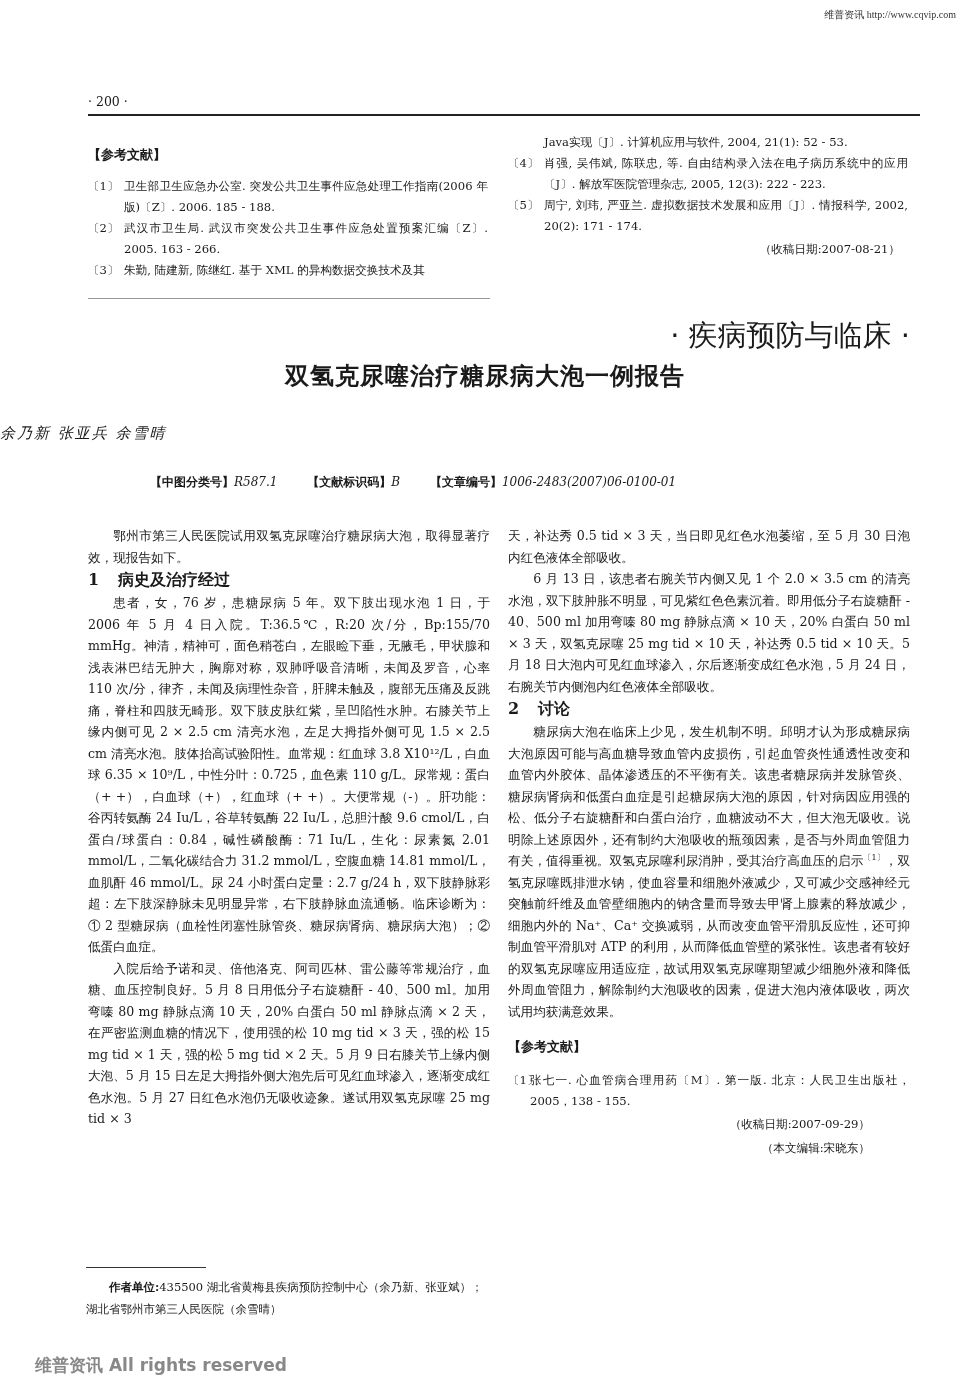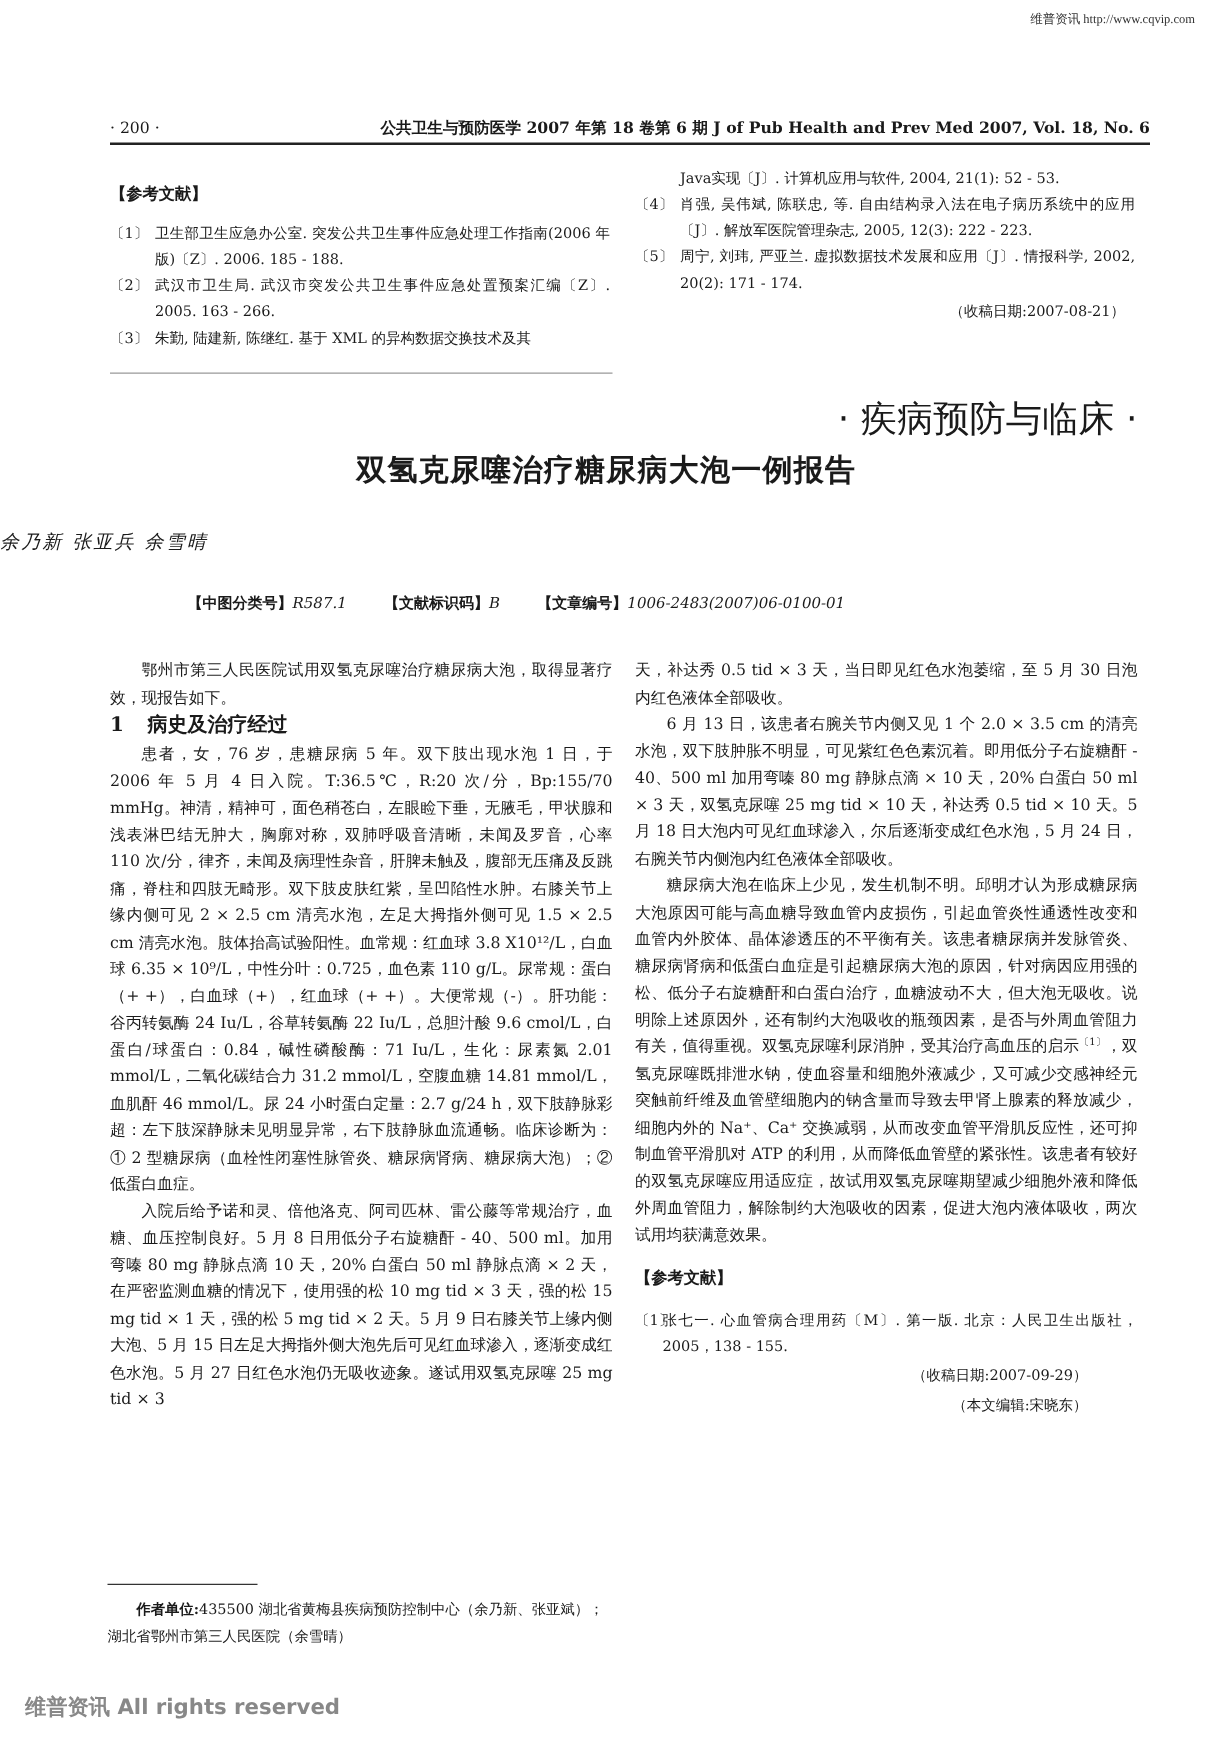--- a/index.html
+++ b/index.html
@@ -51,32 +51,31 @@
   .body-text p.noindent { text-indent: 0; }
   .body-text h3 { margin: 0; font-size: 16px; font-weight: bold; line-height: 24px; }
   .body-text h3 .secnum { display: inline-block; width: 30px; }
   sup { font-size: 8px; line-height: 0; }
 
   .footnote-rule { left: 86px; width: 120px; top: 1267px; border-top: 1px solid #333; }
   .footnote { left: 86px; width: 400px; top: 1276px; font-size: 11.5px; line-height: 22px; text-indent: 2em; }
   .footnote .k { font-weight: bold; }
 
   .watermark-bottom {
-    left: 20px; top: 1354px; font-size: 17px; color: #888;
+    left: 35px; top: 1354px; font-size: 17px; color: #888;
     font-family: "DejaVu Sans", sans-serif; font-weight: bold;
   }
 </style>
 </head>
 <body>
 
 <div class="abs watermark-top">维普资讯 http://www.cqvip.com</div>
 
 <div class="abs running-header">
   <span class="pageno">· 200 ·</span>
-  <span class="journal">公共卫生与预防医学 2007 年第 18 卷第 6 期    J of Pub Health and Prev Med   2007, Vol. 18, No. 6</span>
 </div>
 
 <div class="abs col-left" style="top:146px;">
   <div class="refs-title">【参考文献】</div>
   <div class="ref-item">
     <span class="num">〔1〕</span>
     <span class="txt">卫生部卫生应急办公室. 突发公共卫生事件应急处理工作指南(2006 年版)〔Z〕. 2006. 185 - 188.</span>
   </div>
   <div class="ref-item">
     <span class="num">〔2〕</span>
@@ -117,20 +116,23 @@
   <h3>
     <span class="secnum">1</span><span>病史及治疗经过</span>
   </h3>
   <p>患者，女，76 岁，患糖尿病 5 年。双下肢出现水泡 1 日，于 2006 年 5 月 4 日入院。T:36.5℃，R:20 次/分，Bp:155/70 mmHg。神清，精神可，面色稍苍白，左眼睑下垂，无腋毛，甲状腺和浅表淋巴结无肿大，胸廓对称，双肺呼吸音清晰，未闻及罗音，心率 110 次/分，律齐，未闻及病理性杂音，肝脾未触及，腹部无压痛及反跳痛，脊柱和四肢无畸形。双下肢皮肤红紫，呈凹陷性水肿。右膝关节上缘内侧可见 2 × 2.5 cm 清亮水泡，左足大拇指外侧可见 1.5 × 2.5 cm 清亮水泡。肢体抬高试验阳性。血常规：红血球 3.8 X10¹²/L，白血球 6.35 × 10⁹/L，中性分叶：0.725，血色素 110 g/L。尿常规：蛋白（+ +），白血球（+），红血球（+ +）。大便常规（-）。肝功能：谷丙转氨酶 24 Iu/L，谷草转氨酶 22 Iu/L，总胆汁酸 9.6 cmol/L，白蛋白/球蛋白：0.84，碱性磷酸酶：71 Iu/L，生化：尿素氮 2.01 mmol/L，二氧化碳结合力 31.2 mmol/L，空腹血糖 14.81 mmol/L，血肌酐 46 mmol/L。尿 24 小时蛋白定量：2.7 g/24 h，双下肢静脉彩超：左下肢深静脉未见明显异常，右下肢静脉血流通畅。临床诊断为：① 2 型糖尿病（血栓性闭塞性脉管炎、糖尿病肾病、糖尿病大泡）；②低蛋白血症。</p>
   <p>入院后给予诺和灵、倍他洛克、阿司匹林、雷公藤等常规治疗，血糖、血压控制良好。5 月 8 日用低分子右旋糖酐 - 40、500 ml。加用弯嗪 80 mg 静脉点滴 10 天，20% 白蛋白 50 ml 静脉点滴 × 2 天，在严密监测血糖的情况下，使用强的松 10 mg tid × 3 天，强的松 15 mg tid × 1 天，强的松 5 mg tid × 2 天。5 月 9 日右膝关节上缘内侧大泡、5 月 15 日左足大拇指外侧大泡先后可见红血球渗入，逐渐变成红色水泡。5 月 27 日红色水泡仍无吸收迹象。遂试用双氢克尿噻 25 mg tid × 3</p>
 </div>
 
 <div class="abs col-right body-text" style="top:525px; width:402px;">
   <p class="noindent">天，补达秀 0.5 tid × 3 天，当日即见红色水泡萎缩，至 5 月 30 日泡内红色液体全部吸收。</p>
   <p>6 月 13 日，该患者右腕关节内侧又见 1 个 2.0 × 3.5 cm 的清亮水泡，双下肢肿胀不明显，可见紫红色色素沉着。即用低分子右旋糖酐 - 40、500 ml 加用弯嗪 80 mg 静脉点滴 × 10 天，20% 白蛋白 50 ml × 3 天，双氢克尿噻 25 mg tid × 10 天，补达秀 0.5 tid × 10 天。5 月 18 日大泡内可见红血球渗入，尔后逐渐变成红色水泡，5 月 24 日，右腕关节内侧泡内红色液体全部吸收。</p>
+  <h3>
+    <span class="secnum">2</span><span>讨论</span>
+  </h3>
   <p><span>糖尿病大泡在临床上少见，发生机制不明。邱明才认为形成糖尿病大泡原因可能与高血糖导致血管内皮损伤，引起血管炎性通透性改变和血管内外胶体、晶体渗透压的不平衡有关。该患者糖尿病并发脉管炎、糖尿病肾病和低蛋白血症是引起糖尿病大泡的原因，针对病因应用强的松、低分子右旋糖酐和白蛋白治疗，血糖波动不大，但大泡无吸收。说明除上述原因外，还有制约大泡吸收的瓶颈因素，是否与外周血管阻力有关，值得重视。双氢克尿噻利尿消肿，受其治疗高血压的启示</span><sup>〔1〕</sup><span>，双氢克尿噻既排泄水钠，使血容量和细胞外液减少，又可减少交感神经元突触前纤维及血管壁细胞内的钠含量而导致去甲肾上腺素的释放减少，细胞内外的 Na⁺、Ca⁺ 交换减弱，从而改变血管平滑肌反应性，还可抑制血管平滑肌对 ATP 的利用，从而降低血管壁的紧张性。该患者有较好的双氢克尿噻应用适应症，故试用双氢克尿噻期望减少细胞外液和降低外周血管阻力，解除制约大泡吸收的因素，促进大泡内液体吸收，两次试用均获满意效果。</span></p>
 
   <div class="refs-title" style="margin-top:14px; font-size:13px;">【参考文献】</div>
   <div class="ref-item" style="font-size:11.6px;">
     <span class="num" style="width:22px;">〔1〕</span>
     <span class="txt">张七一. 心血管病合理用药〔M〕. 第一版. 北京：人民卫生出版社，2005，138 - 155.</span>
   </div>
   <div class="recv" style="padding-right:40px;">（收稿日期:2007-09-29）</div>
   <div class="editor" style="padding-right:40px;">（本文编辑:宋晓东）</div>
 </div>

